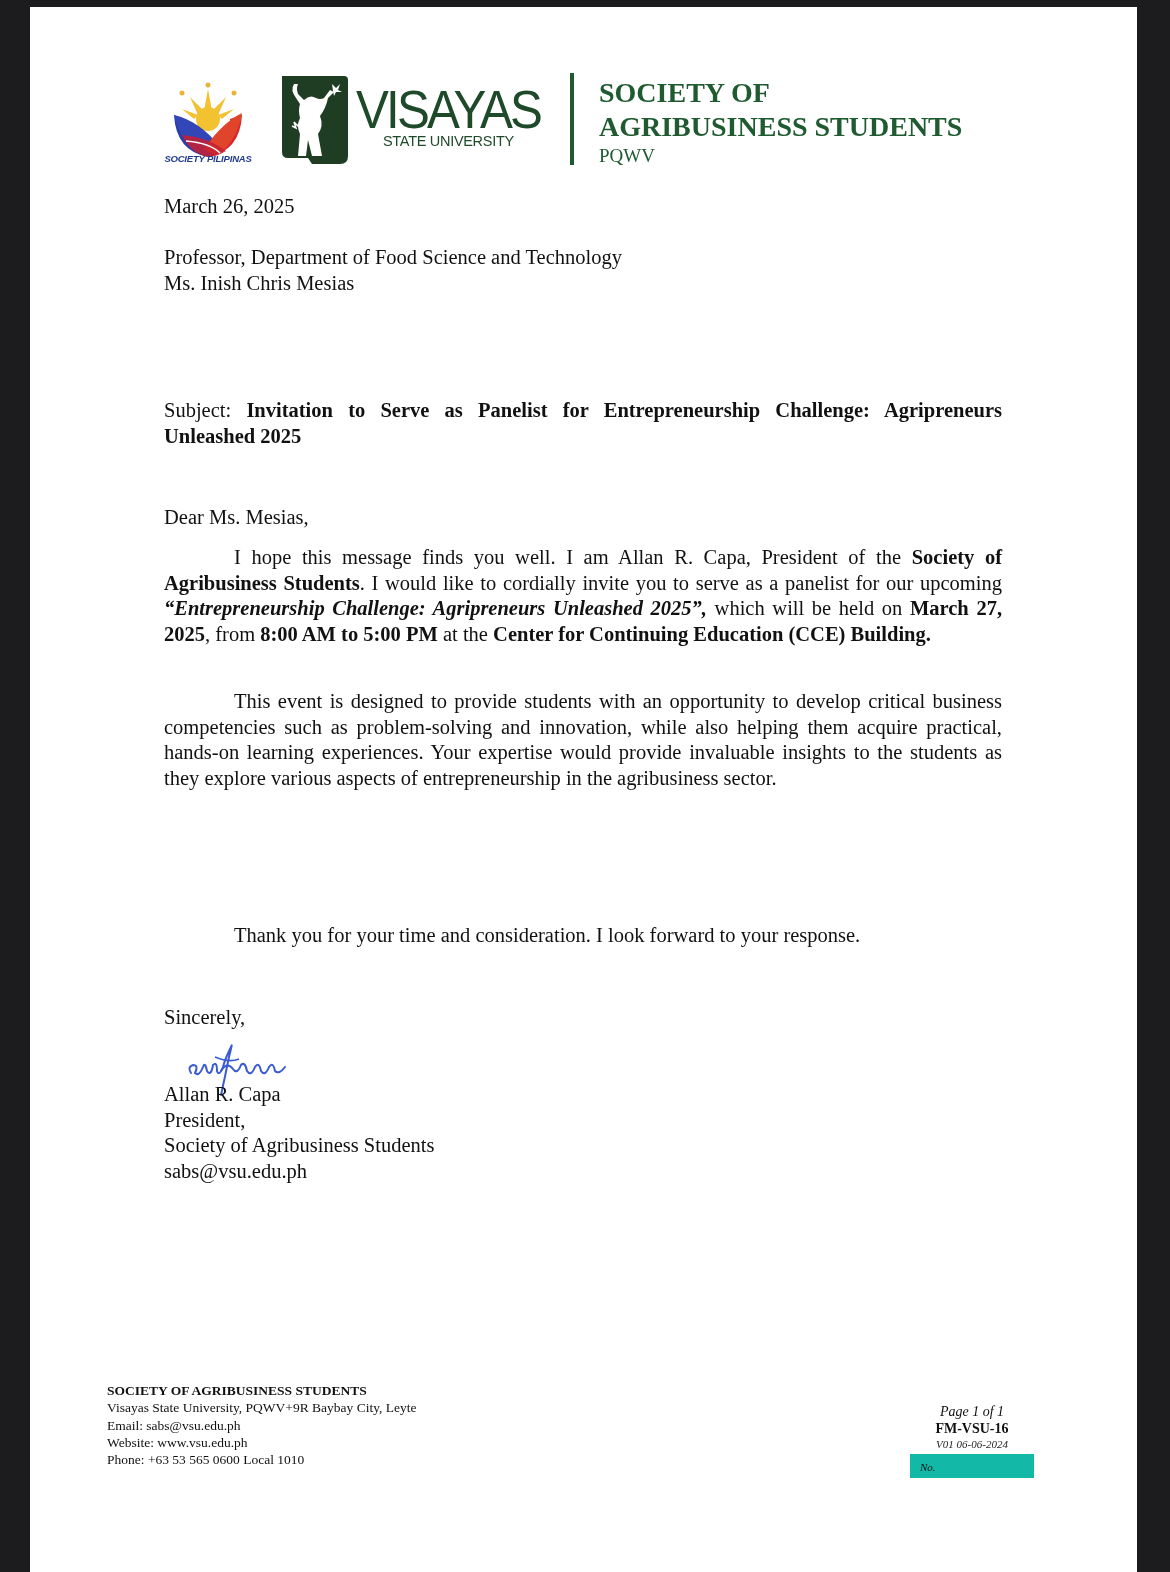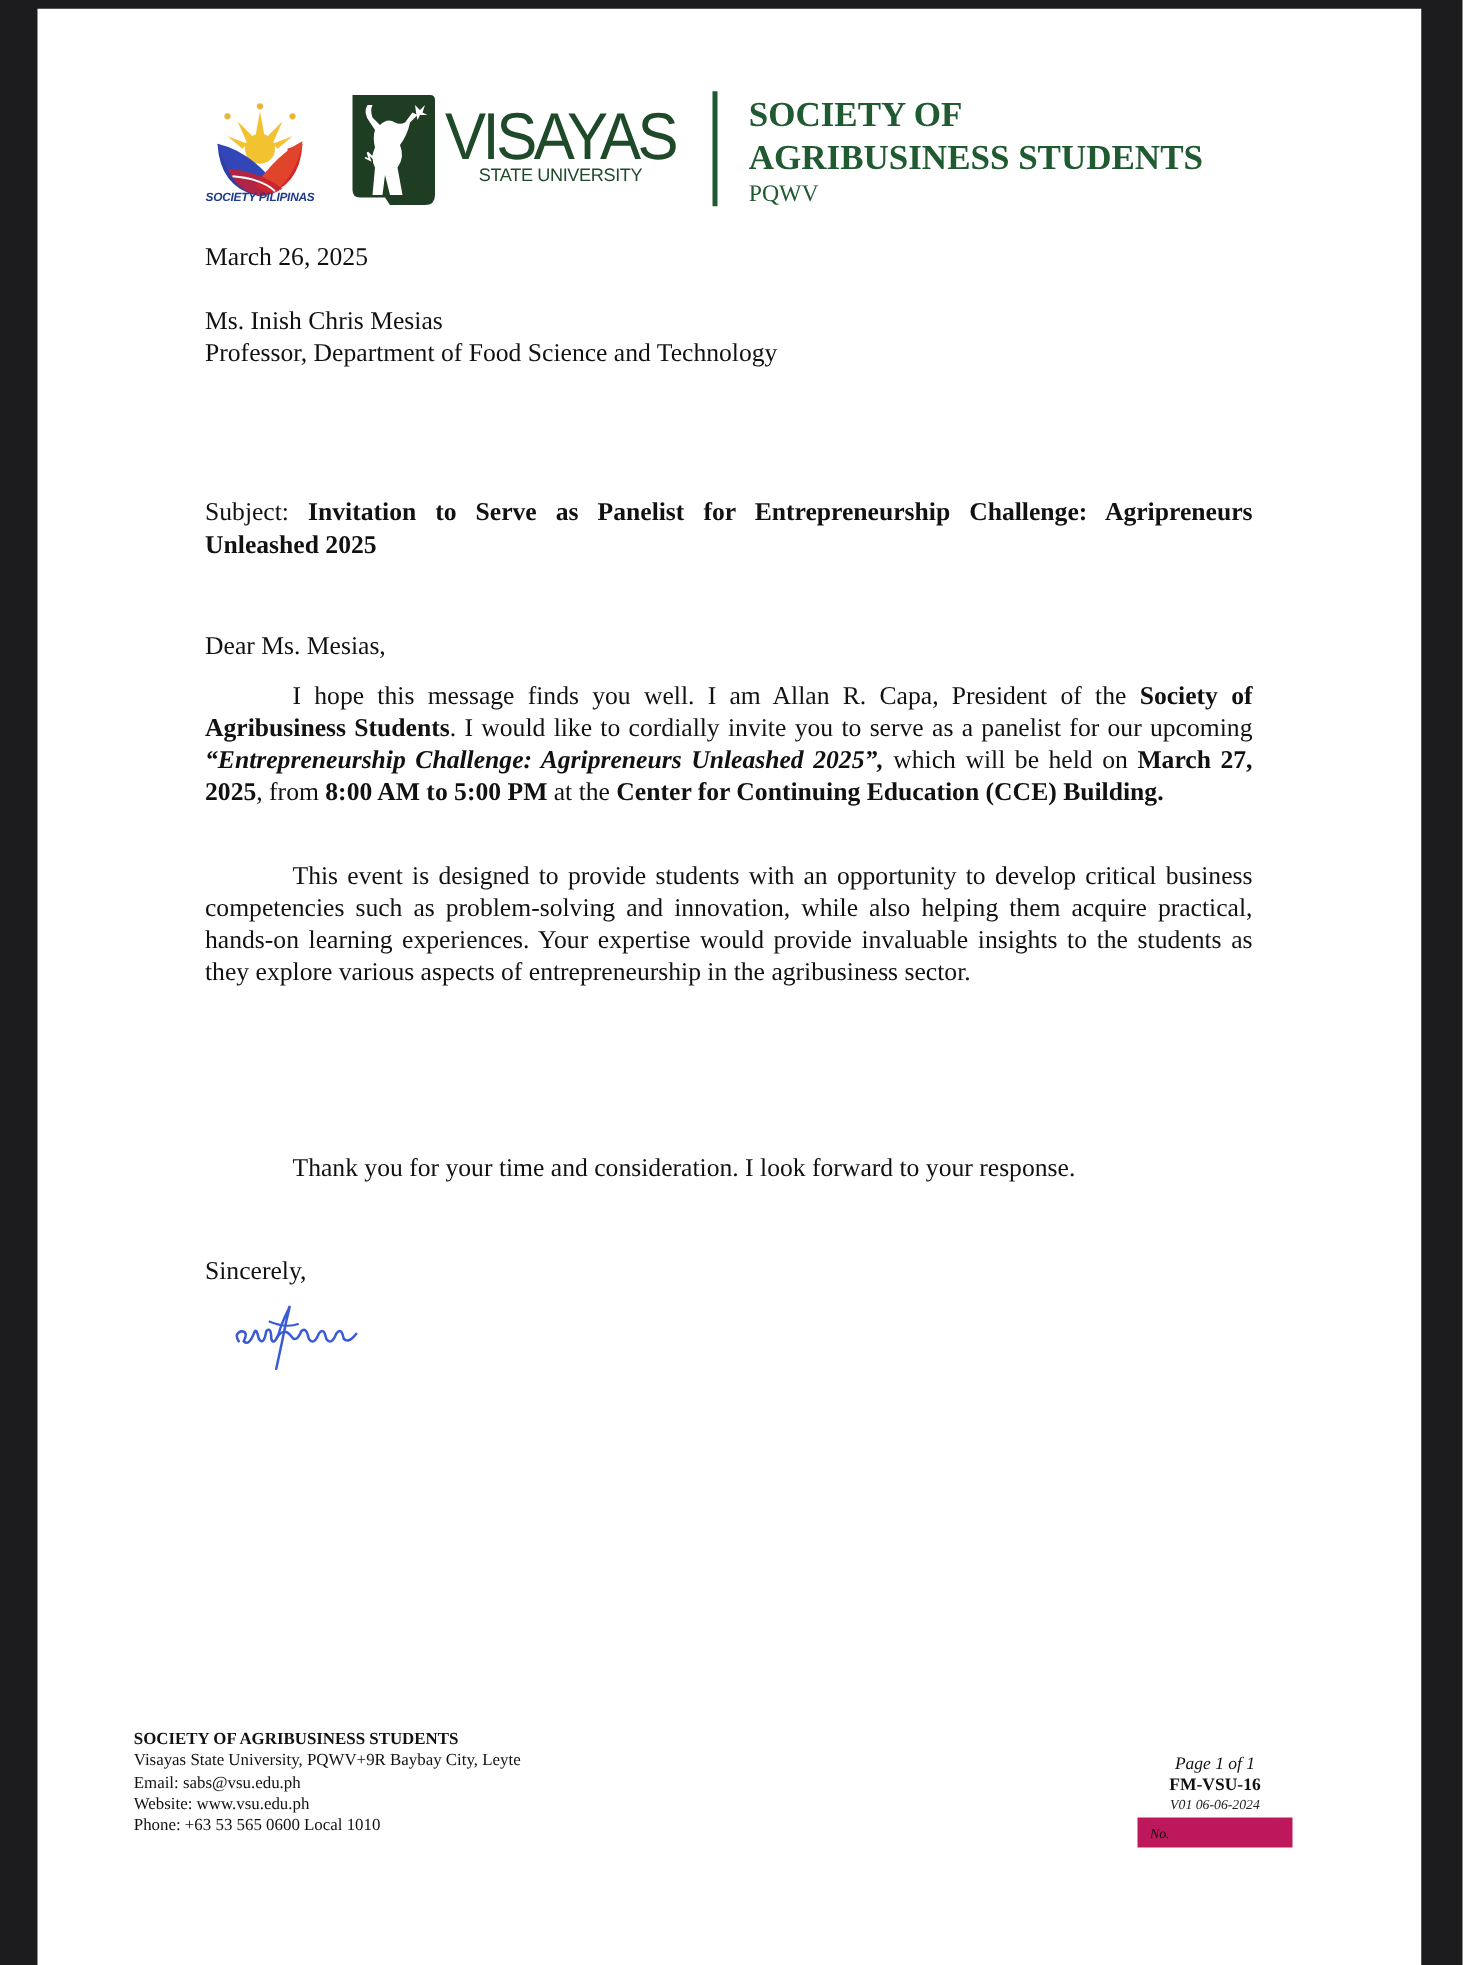--- a/index.html
+++ b/index.html
@@ -74,21 +74,21 @@
   .sig-block { left: 134px; top: 1075px; }
 
   
   .footer { left: 77px; top: 1375px; font-size: 13.5px; line-height: 17.3px; }
   .footer .org { font-weight: bold; font-size: 13.5px; }
   .form-box { left: 880px; top: 1396px; width: 124px; text-align: center; }
   .form-page { font-style: italic; font-size: 14px; line-height: 18px; }
   .form-code { font-weight: bold; font-size: 14px; line-height: 16px; }
   .form-ver { font-style: italic; font-size: 11px; line-height: 14px; color: #222; }
   .form-no {
-    margin-top: 3px; height: 24px; background: #be185d; text-align: left;
+    margin-top: 3px; height: 24px; background: #14b8a6; text-align: left;
     padding-left: 10px; font-style: italic; font-size: 11px; line-height: 26px;
   }
 </style>
 </head>
 <body>
 
 <div class="page">
 
   <svg class="abs bp-logo" viewBox="0 0 96 90">
     <circle cx="48" cy="8" r="2.5" fill="#e8b53a"></circle>
@@ -121,22 +121,22 @@
   <div class="abs vsu-sub">STATE UNIVERSITY</div>
 
   <div class="abs hdr-divider"></div>
   <div class="abs sabs-line1">SOCIETY OF</div>
   <div class="abs sabs-line2">AGRIBUSINESS STUDENTS</div>
   <div class="abs sabs-abbr">PQWV</div>
 
   <div class="abs txt date">March 26, 2025</div>
 
   <div class="abs txt recipient">
+    <div>Professor, Department of Food Science and Technology</div>
     <div>Ms. Inish Chris Mesias</div>
-    <div>Professor, Department of Food Science and Technology</div>
   </div>
 
   <div class="abs txt subject">
     <span>Subject:</span>
     <b>Invitation to Serve as Panelist for Entrepreneurship Challenge: Agripreneurs Unleashed 2025</b>
   </div>
 
   <div class="abs txt greeting">Dear Ms. Mesias,</div>
 
   <div class="abs para p1"><span class="indent"></span><span>I hope this message finds you well. I am Allan R. Capa, President of the </span><b>Society of Agribusiness Students</b><span>. I would like to cordially invite you to serve as a panelist for our upcoming </span><span class="bi">“Entrepreneurship Challenge: Agripreneurs Unleashed 2025”,</span><span> which will be held on </span><b>March 27, 2025</b><span>, from </span><b>8:00 AM to 5:00 PM</b><span> at the </span><b>Center for Continuing Education (CCE) Building.</b></div>
@@ -147,20 +147,26 @@
   <div class="abs para p4"><span class="indent"></span><span>Thank you for your time and consideration. I look forward to your response.</span></div>
 
   <div class="abs txt closing">Sincerely,</div>
 
   <svg class="abs signature" viewBox="0 0 110 60">
     <path d="M6,36 Q2,30 8,28 Q14,28 10,36 Q14,40 18,30 Q20,24 22,34 Q26,40 28,28 Q32,24 32,34 Q34,40 38,30 Q40,22 46,10 Q48,4 44,20 Q40,40 36,58" stroke="#3b5bd6" stroke-width="2" fill="none" stroke-linecap="round"></path>
     <path d="M36,34 Q42,24 48,32 Q52,38 56,28 Q60,24 62,34 Q66,40 70,30 Q74,24 76,34 Q80,40 84,30 Q88,24 90,34 Q94,38 100,30" stroke="#3b5bd6" stroke-width="2" fill="none" stroke-linecap="round"></path>
     <path d="M30,20 Q44,26 54,22" stroke="#3b5bd6" stroke-width="1.6" fill="none"></path>
   </svg>
 
+  <div class="abs txt sig-block">
+    <div>Allan R. Capa</div>
+    <div>President,</div>
+    <div>Society of Agribusiness Students</div>
+    <div>sabs@vsu.edu.ph</div>
+  </div>
 
   <div class="abs footer">
     <div class="org">SOCIETY OF AGRIBUSINESS STUDENTS</div>
     <div>Visayas State University, PQWV+9R Baybay City, Leyte</div>
     <div>Email: sabs@vsu.edu.ph</div>
     <div>Website: www.vsu.edu.ph</div>
     <div>Phone: +63 53 565 0600 Local 1010</div>
   </div>
 
   <div class="abs form-box">

